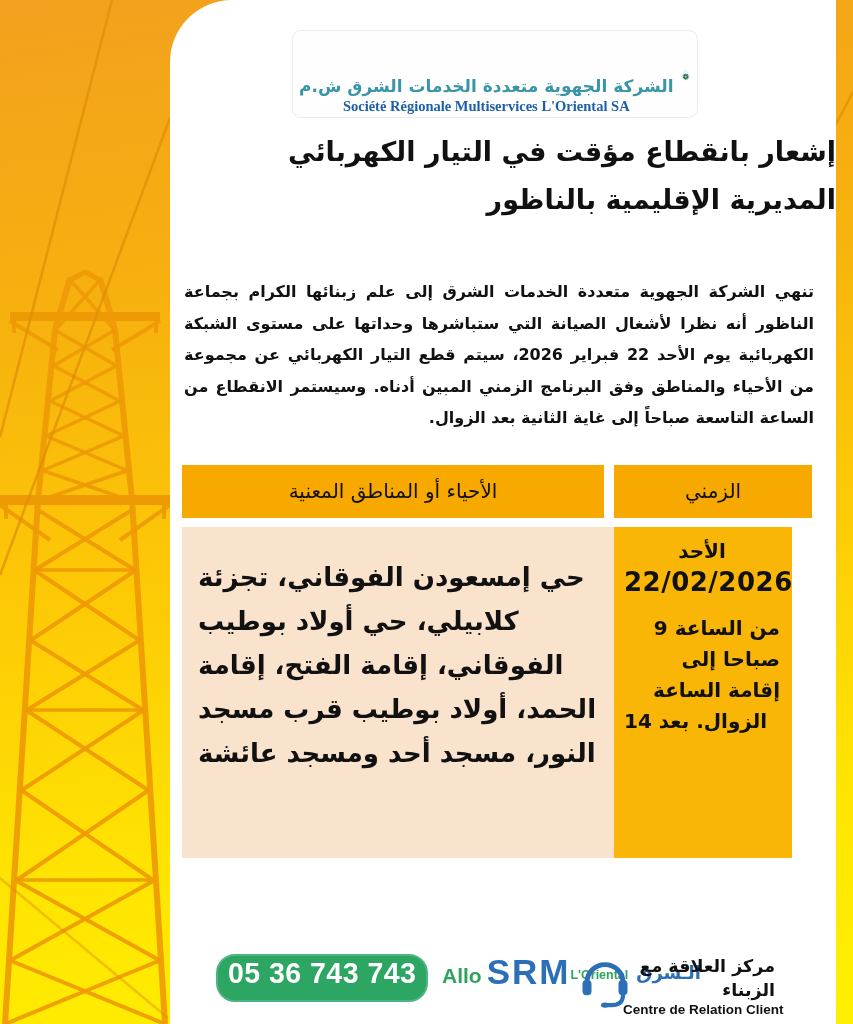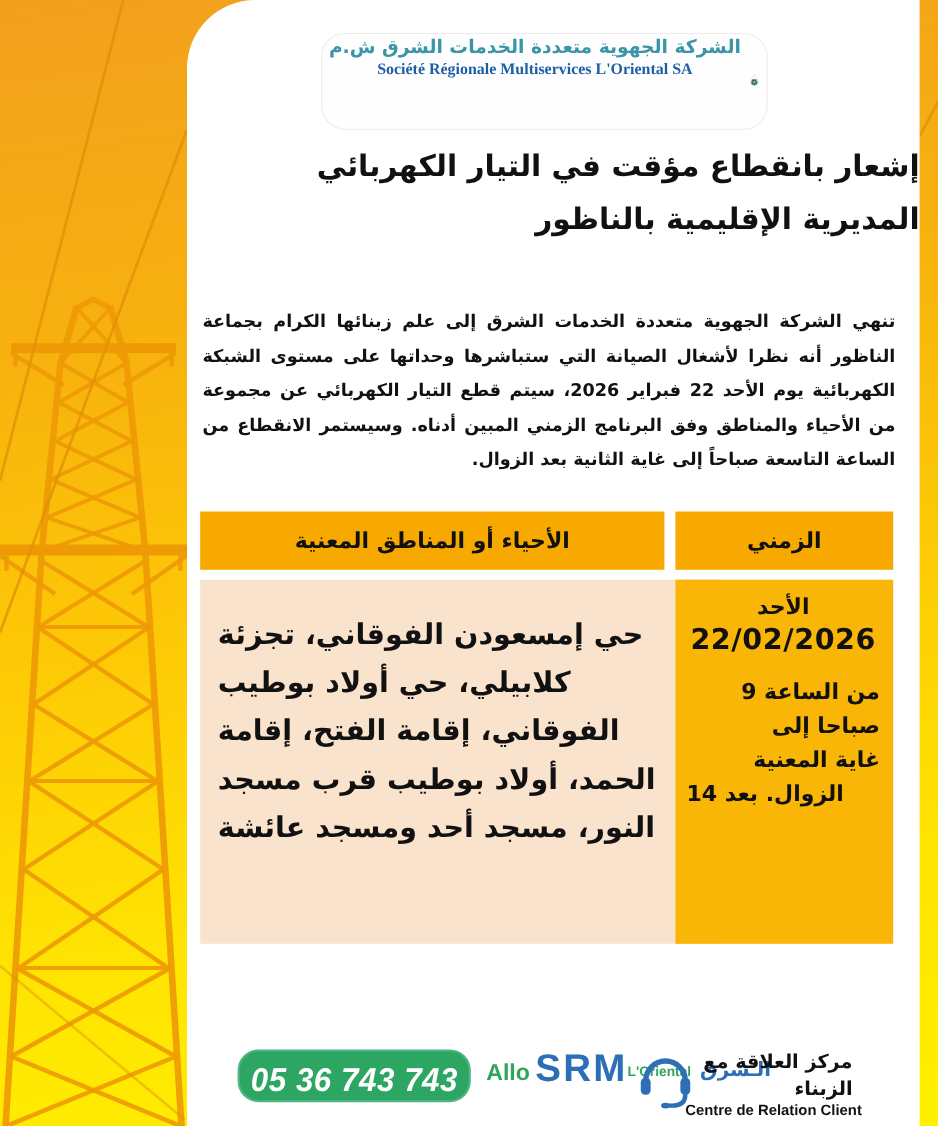--- a/index.html
+++ b/index.html
@@ -4,47 +4,47 @@
 <style>
   html,body{margin:0;padding:0;}
   body{font-family:"DejaVu Sans",sans-serif;}
   .stage{position:relative;width:853px;height:1024px;overflow:hidden;
     background:linear-gradient(172deg,#f2a01e 0%,#f7b10e 28%,#fdc806 52%,#ffe402 78%,#fff000 100%);}
   .deco{position:absolute;left:0;top:0;z-index:1;pointer-events:none;}
   .panel{position:absolute;left:170px;top:0;width:666px;height:1024px;background:#ffffff;
     border-top-left-radius:62px;z-index:2;}
   
   .logo-box{position:absolute;left:122px;top:30px;width:406px;height:88px;background:#fefefe;
-    border:1px solid #ececec;border-radius:22px;display:flex;align-items:flex-start;justify-content:center;gap:8px;padding:2px 6px;box-sizing:border-box;}
+    border:1px solid #ececec;border-radius:9px;display:flex;align-items:flex-end;justify-content:center;gap:8px;padding:2px 6px;box-sizing:border-box;}
   .logo-text{display:flex;flex-direction:column;align-items:center;line-height:1.25;}
   .logo-ar{color:#3a95a8;font-size:17px;font-weight:bold;white-space:nowrap;}
   .logo-tif{color:#3c77bc;font-size:13.5px;font-weight:bold;letter-spacing:1px;white-space:nowrap;}
   .logo-fr{color:#1d5fa6;font-size:14.5px;font-weight:bold;font-family:"Liberation Serif",serif;white-space:nowrap;}
   
   .title{position:absolute;left:0;top:128px;width:100%;text-align:right;color:#111;
     font-size:27px;font-weight:bold;line-height:48px;}
   
   .para{position:absolute;left:14px;top:276px;width:630px;margin:0;color:#111;
     font-size:16px;font-weight:bold;line-height:31.5px;text-align:justify;}
   
   .th{position:absolute;top:465px;height:53px;background:#f8a900;color:#111;
-    font-size:20px;font-weight:bold;text-align:center;line-height:53px;}
+    font-size:20px;font-weight:normal;text-align:center;line-height:53px;}
   .th-areas{left:12px;width:422px;}
   .th-date{left:444px;width:198px;}
   .cell{position:absolute;top:527px;height:331px;box-sizing:border-box;color:#111;}
   .cell-areas{left:12px;width:474px;background:#fae3cd;padding:28px 16px 0 16px;
     font-size:26px;font-weight:bold;line-height:44px;text-align:left;}
-  .cell-date{left:444px;width:198px;background:#fab607;padding:12px 12px 0 10px;}
+  .cell-date{left:444px;width:178px;background:#fab607;padding:12px 12px 0 10px;}
   .d-day{font-size:20px;font-weight:bold;text-align:center;}
   .d-val{font-size:26px;font-weight:bold;text-align:center;margin-top:4px;letter-spacing:.5px;direction:ltr;}
   .d-time{margin-top:16px;font-size:20px;font-weight:bold;line-height:31px;text-align:right;}
   .d-line-ltr{direction:ltr;text-align:left;}
   
   .phone-badge{position:absolute;left:46px;top:954px;width:212px;height:48px;background:#2da563;
-    border:2.5px solid #4db583;border-radius:19px;box-sizing:border-box;display:flex;align-items:flex-end;justify-content:center;font-style:italic;}
+    border:2.5px solid #4db583;border-radius:19px;box-sizing:border-box;display:flex;align-items:flex-start;justify-content:center;}
   .phone-badge span{color:#ffffff;font-size:30px;font-weight:bold;font-family:"Liberation Sans",sans-serif;
     letter-spacing:.5px;transform:scaleX(.95);white-space:nowrap;}
   .allo-srm{position:absolute;left:272px;top:956px;display:flex;align-items:flex-start;gap:5px;}
   .allo{color:#2fa45d;font-size:21px;font-weight:bold;margin-top:8px;font-family:"Liberation Sans",sans-serif;}
   .srm-col{display:flex;flex-direction:row;align-items:center;}
   .srm{color:#2d6fb7;font-size:35px;font-weight:800;letter-spacing:2px;line-height:32px;
     font-family:"Liberation Sans",sans-serif;}
   .srm-sub{display:flex;gap:8px;align-items:baseline;}
   .lor{color:#2fa45d;font-size:12.5px;font-weight:bold;font-family:"Liberation Sans",sans-serif;}
   .shk{color:#2d6fb7;font-size:18px;font-weight:bold;}
@@ -146,21 +146,21 @@
     <div class="th th-date" dir="rtl">الزمني</div>
 
     <div class="cell cell-areas" dir="rtl">حي إمسعودن الفوقاني، تجزئة كلابيلي، حي أولاد بوطيب الفوقاني، إقامة الفتح، إقامة الحمد، أولاد بوطيب قرب مسجد النور، مسجد أحد ومسجد عائشة</div>
 
     <div class="cell cell-date">
       <div class="d-day" dir="rtl">الأحد</div>
       <div class="d-val">22/02/2026</div>
       <div class="d-time" dir="rtl">
         <div>من الساعة 9</div>
         <div>صباحا إلى</div>
-        <div>غاية المعنية</div>
+        <div>إقامة الساعة</div>
         <div class="d-line-ltr">14 بعد‎ الزوال.‏</div>
       </div>
     </div>
 
     <div class="phone-badge">
       <span>05 36 743 743</span>
     </div>
 
     <div class="allo-srm">
       <span class="allo">Allo</span>

